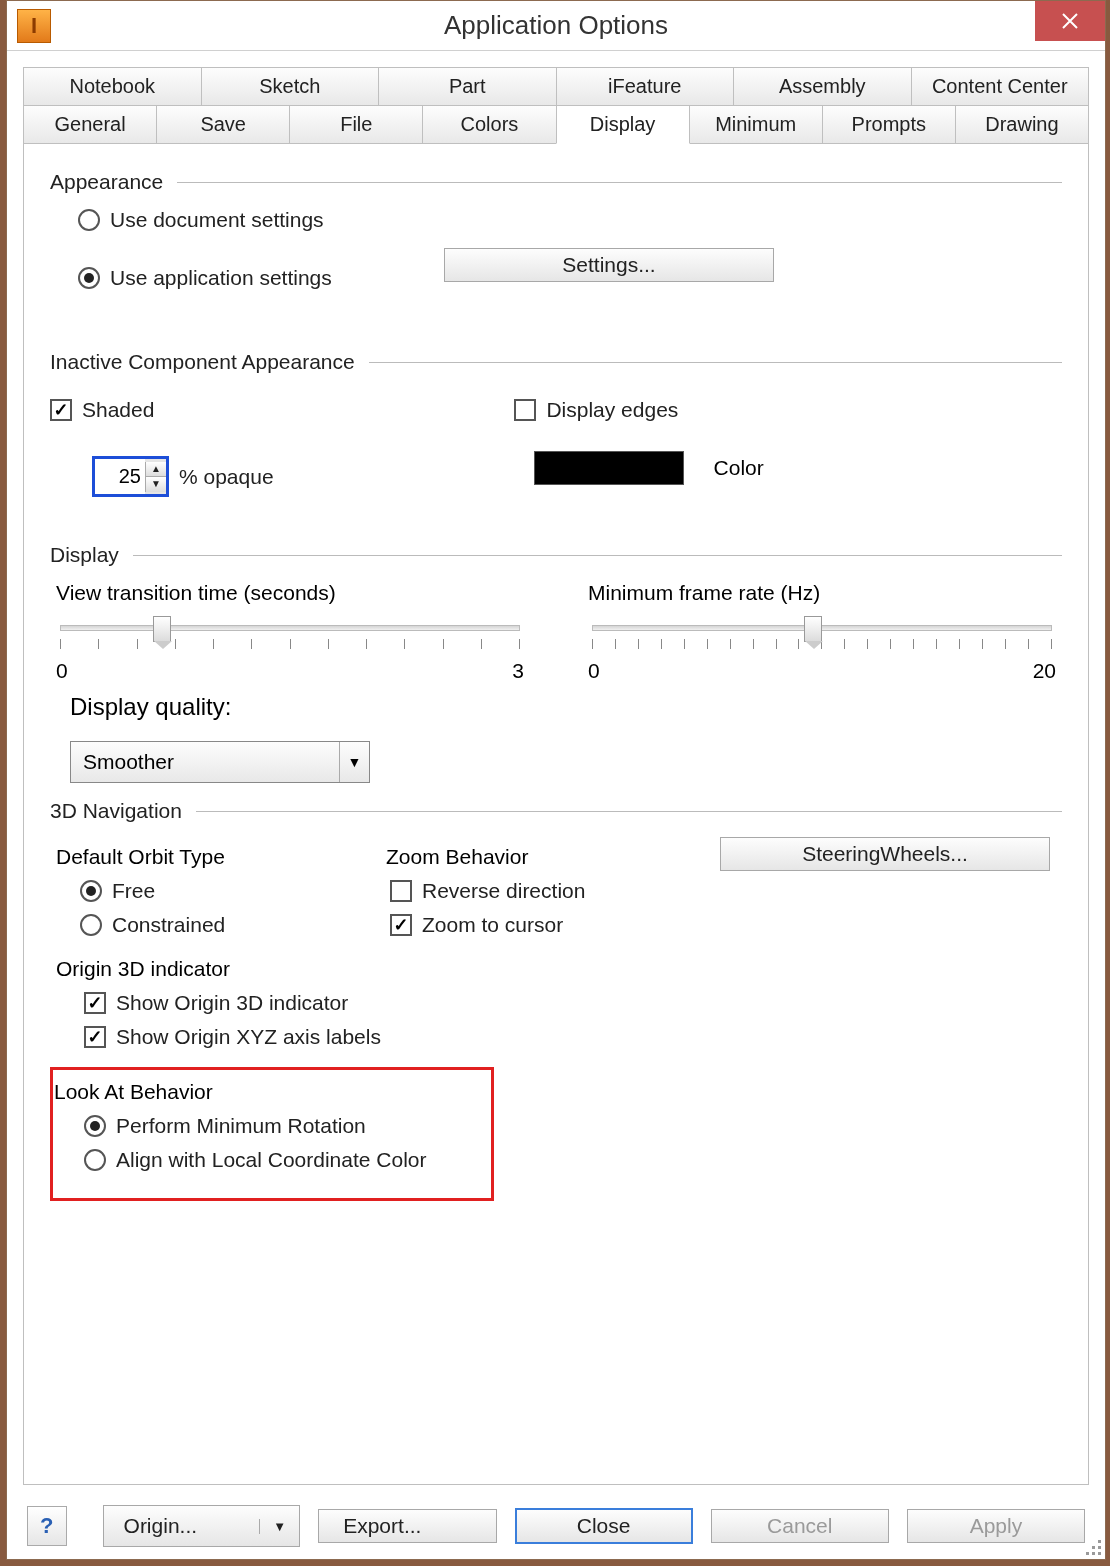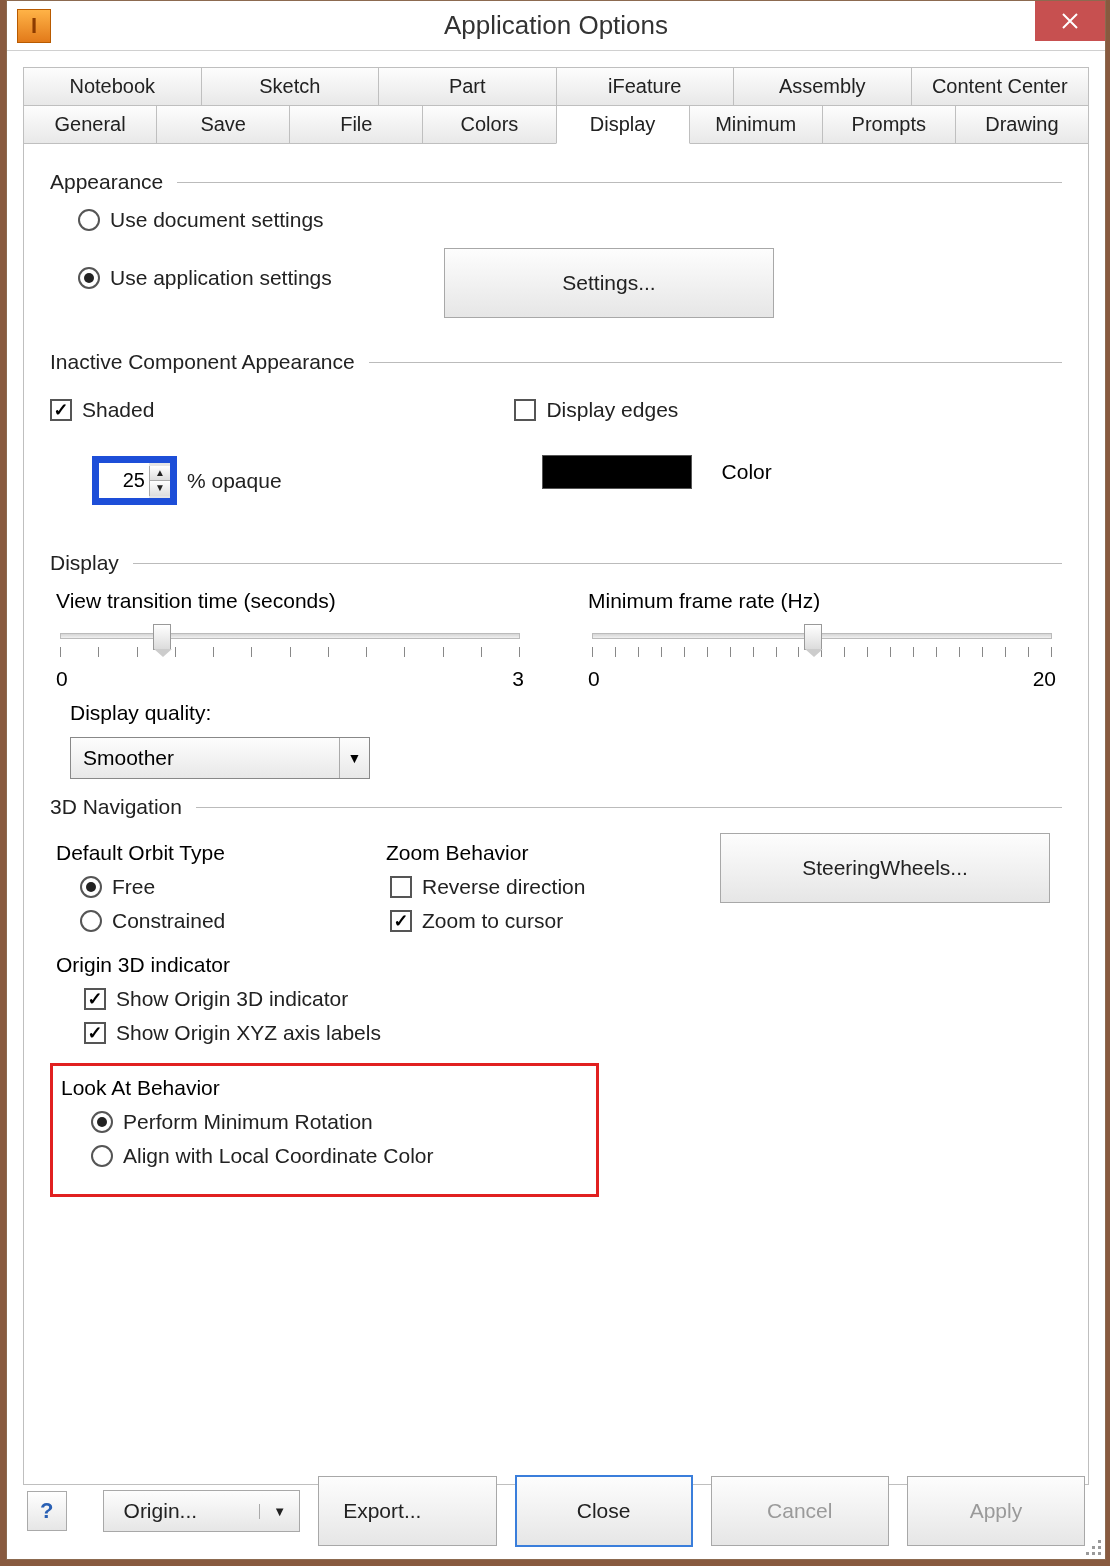--- a/index.html
+++ b/index.html
@@ -24,60 +24,60 @@
   .group-header:first-child { margin-top: 0; }
   .group-line { flex: 1; height: 1px; background: #bbb; margin-left: 14px; }
 
   .radio-row, .check-row { display: flex; align-items: center; font-size: 21px; color: #222; margin: 10px 0 10px 28px; }
   .radio-row.small { margin-left: 30px; }
   .radio { width: 22px; height: 22px; border: 2px solid #555; border-radius: 50%; margin-right: 10px; display: flex; align-items: center; justify-content: center; }
   .radio.checked::after { content: ""; width: 10px; height: 10px; background: #222; border-radius: 50%; display: block; }
   .check { width: 22px; height: 22px; border: 2px solid #555; margin-right: 10px; display: flex; align-items: center; justify-content: center; }
   .check.checked::after { content: "✓"; font-size: 18px; line-height: 1; color: #000; font-weight: bold; }
 
-  .btn { background: linear-gradient(to bottom, #fdfdfd, #e6e6e6); border: 1px solid #a8a8a8; font-size: 21px; text-align: center; padding: 22px 12px; color: #222; display: inline-block; }
+  .btn { background: linear-gradient(to bottom, #fdfdfd, #e6e6e6); border: 1px solid #a8a8a8; font-size: 21px; text-align: center; padding: 4px 12px; color: #222; display: inline-block; }
   .btn.disabled { color: #9a9a9a; }
   .btn.primary { border: 2px solid #3a7edb; }
 
   .settings-btn { position: absolute; left: 420px; width: 330px; margin-top: -52px; }
 
   .inactive-row { display: flex; gap: 360px; align-items: center; }
 
   .spinner-row { display: flex; align-items: center; font-size: 21px; color: #222; margin-left: 42px; margin-top: 18px; }
-  .spinner { display: flex; align-items: center; border: 7px solid #1d4ed8; background: #e5e5e5; }
+  .spinner { display: flex; align-items: center; border: 3px solid #1d4ed8; background: #e5e5e5; }
   .spinner input { width: 50px; border: none; text-align: right; font-size: 20px; padding: 6px 4px; outline: none; }
   .spinner-btns { display: flex; flex-direction: column; border-left: 1px solid #aaa; }
   .spinner-btns div { width: 20px; height: 15px; font-size: 10px; text-align: center; line-height: 14px; background: linear-gradient(#fff, #ddd); border-bottom: 1px solid #aaa; }
   .spinner-btns div:last-child { border-bottom: none; }
 
   .color-sw { width: 150px; height: 34px; background: #000; border: 1px solid #555; display: inline-block; }
 
   .slider-row { display: flex; gap: 52px; margin-top: 14px; }
   .slider-block { flex: 1; }
   .slider-label { font-size: 21px; margin-bottom: 20px; margin-left: 6px; }
   .slider-track { height: 6px; background: linear-gradient(to bottom, #d5d5d5, #f0f0f0); border: 1px solid #bbb; margin: 0 10px 8px 10px; position: relative; }
   .slider-thumb { position: absolute; top: -10px; width: 18px; height: 26px; background: linear-gradient(to bottom, #fff, #dcdcdc); border: 1px solid #999; transform: translateX(-50%); }
   .slider-thumb::after { content: ""; position: absolute; bottom: -8px; left: 0; width: 0; height: 0; border-left: 9px solid transparent; border-right: 9px solid transparent; border-top: 8px solid #ccc; }
   .slider-ticks { display: flex; justify-content: space-between; margin: 0 10px; }
   .slider-ticks span { width: 1px; height: 10px; background: #888; display: block; }
   .slider-ends { display: flex; justify-content: space-between; font-size: 21px; margin: 10px 6px 0 6px; }
 
   .dq-block { margin-top: 10px; margin-left: 20px; }
-  .dq-label { font-size: 21px; margin-bottom: 12px; }
+  .dq-label { font-size: 24px; margin-bottom: 20px; }
   .combo { width: 300px; display: flex; border: 1px solid #888; background: linear-gradient(#fdfdfd, #e8e8e8); margin-top: 8px; }
   .combo-text { flex: 1; padding: 8px 12px; font-size: 21px; }
   .combo-arrow { width: 30px; display: flex; align-items: center; justify-content: center; border-left: 1px solid #aaa; font-size: 14px; }
 
   .nav3d { display: flex; gap: 40px; margin-top: 8px; }
   .nav-col { flex: 1; }
   .nav-col h4 { font-weight: normal; font-size: 21px; margin: 8px 6px; }
   .nav-buttons { width: 330px; }
   .nav-buttons .btn { display: block; margin-bottom: 20px; }
 
-  .highlight-box { border: 3px solid #e12020; padding: 10px 8px 16px 8px; margin-top: 18px; width: 549px; }
+  .highlight-box { border: 3px solid #e12020; padding: 10px 8px 16px 1px; margin-top: 18px; width: 444px; }
   .highlight-box .hb-title { font-size: 21px; margin-bottom: 10px; }
 
   .footer { position: absolute; left: 20px; right: 20px; bottom: 12px; display: flex; align-items: center; gap: 18px; }
   .help-btn { width: 40px; height: 40px; border: 1px solid #aaa; background: linear-gradient(#fff, #e6e6e6); display: flex; align-items: center; justify-content: center; font-size: 22px; font-weight: bold; color: #2a60b4; }
   .footer-spacer { flex: 1; }
   .footer .btn { width: 180px; }
   .footer .btn.combo-btn { width: 200px; display: flex; align-items: center; padding: 8px 0; }
   .footer .btn.combo-btn span:first-child { flex: 1; padding-left: 20px; text-align: left; }
   .footer .btn.combo-btn .arr { width: 40px; border-left: 1px solid #aaa; font-size: 13px; }
 

